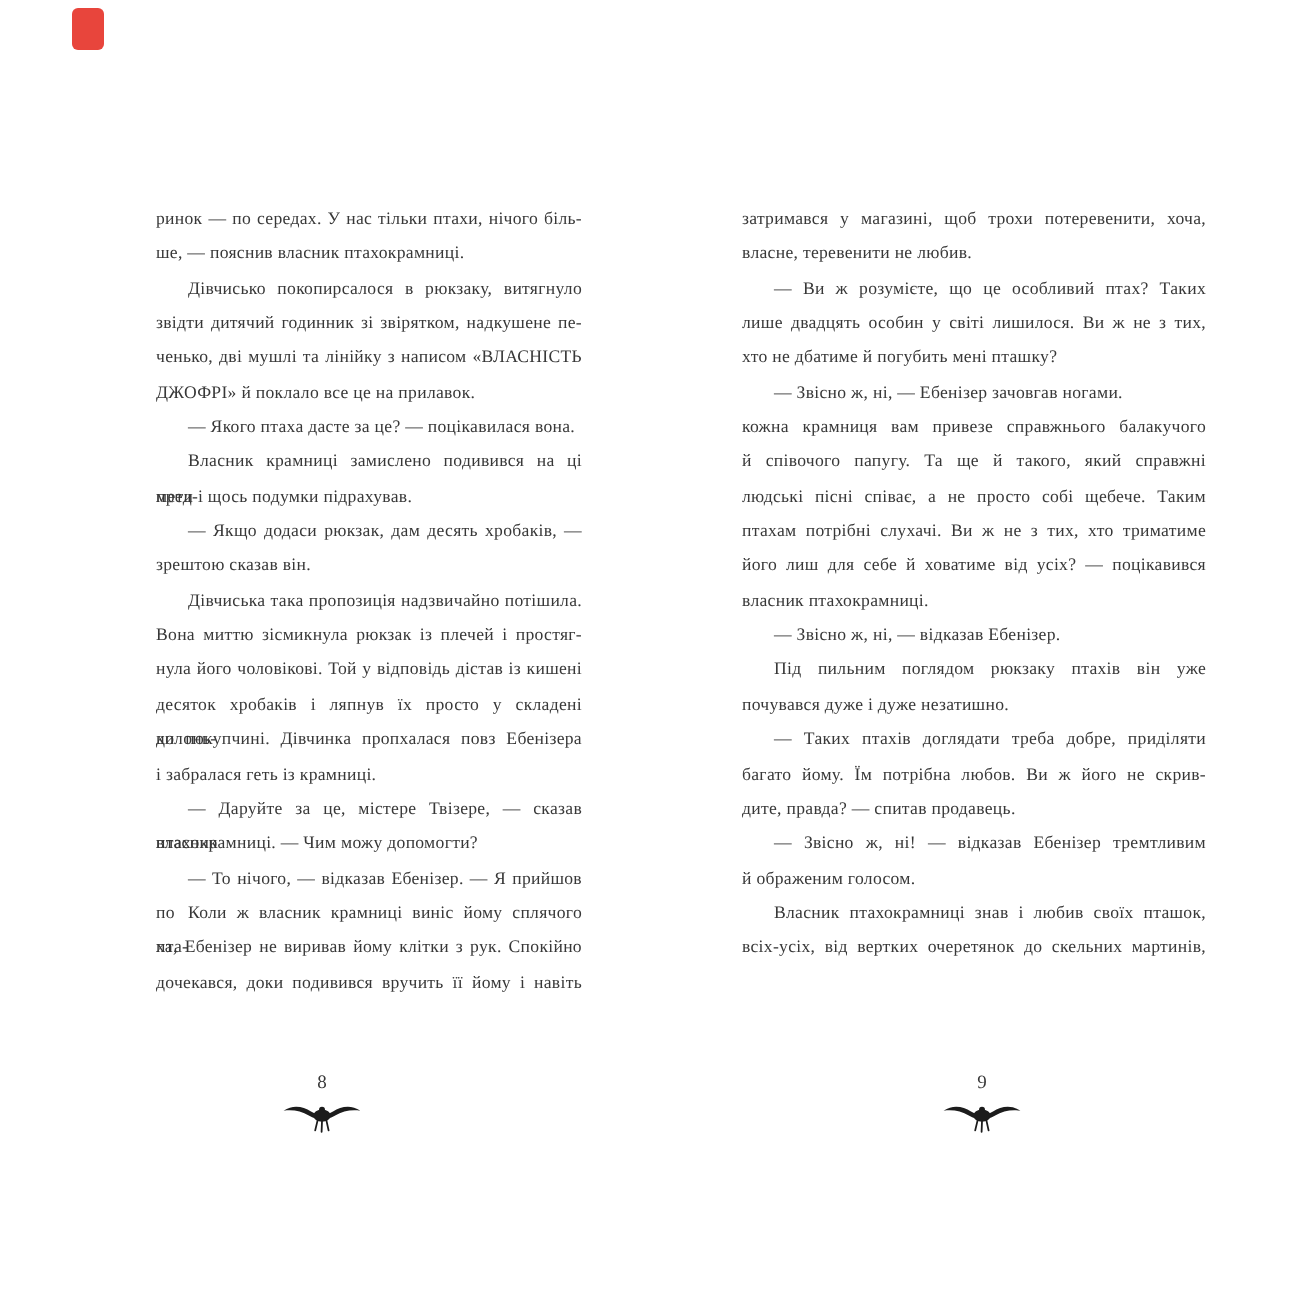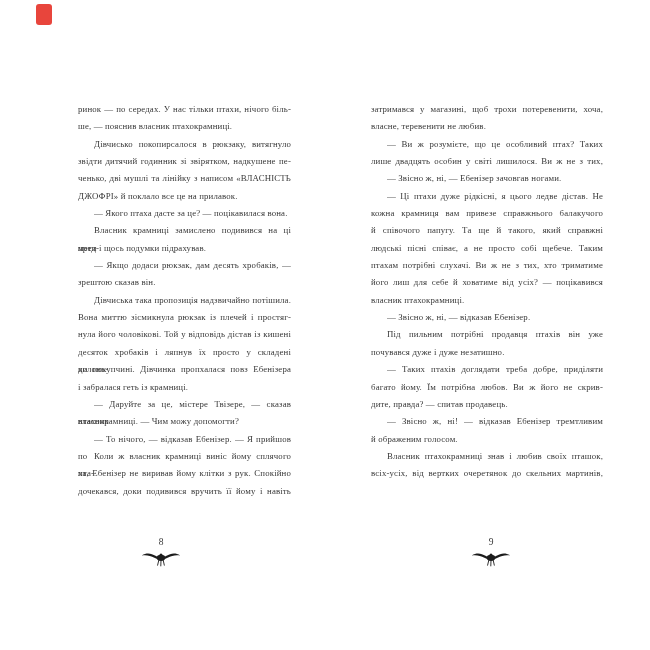--- a/index.html
+++ b/index.html
@@ -91,30 +91,30 @@
       <div class="line indent">Коли ж власник крамниці виніс йому сплячого пта-</div>
       <div class="line">ха, Ебенізер не виривав йому клітки з рук. Спокійно</div>
       <div class="line">дочекався, доки подивився вручить її йому і навіть</div>
     </div>
 
   <div class="column right" id="right-column">
       <div class="line">затримався у магазині, щоб трохи потеревенити, хоча,</div>
       <div class="line last">власне, теревенити не любив.</div>
       <div class="line indent">— Ви ж розумієте, що це особливий птах? Таких</div>
       <div class="line">лише двадцять особин у світі лишилося. Ви ж не з тих,</div>
+      <div class="line last">хто не дбатиме й погубить мені пташку?</div>
       <div class="line indent last">— Звісно ж, ні, — Ебенізер зачовгав ногами.</div>
-      <div class="line indent">— Ці птахи дуже рідкісні, я цього ледве дістав. Не</div>
       <div class="line">кожна крамниця вам привезе справжнього балакучого</div>
       <div class="line">й співочого папугу. Та ще й такого, який справжні</div>
       <div class="line">людські пісні співає, а не просто собі щебече. Таким</div>
       <div class="line">птахам потрібні слухачі. Ви ж не з тих, хто триматиме</div>
       <div class="line">його лиш для себе й ховатиме від усіх? — поцікавився</div>
       <div class="line last">власник птахокрамниці.</div>
       <div class="line indent last">— Звісно ж, ні, — відказав Ебенізер.</div>
-      <div class="line indent">Під пильним потрібні продавця птахів він уже</div>
+      <div class="line indent">Під пильним поглядом рюкзаку птахів він уже</div>
       <div class="line last">почувався дуже і дуже незатишно.</div>
       <div class="line indent">— Таких птахів доглядати треба добре, приділяти</div>
       <div class="line">багато йому. Їм потрібна любов. Ви ж його не скрив-</div>
       <div class="line last">дите, правда? — спитав продавець.</div>
       <div class="line indent">— Звісно ж, ні! — відказав Ебенізер тремтливим</div>
       <div class="line last">й ображеним голосом.</div>
       <div class="line indent">Власник птахокрамниці знав і любив своїх пташок,</div>
       <div class="line">всіх-усіх, від вертких очеретянок до скельних мартинів,</div>
     </div>
 

